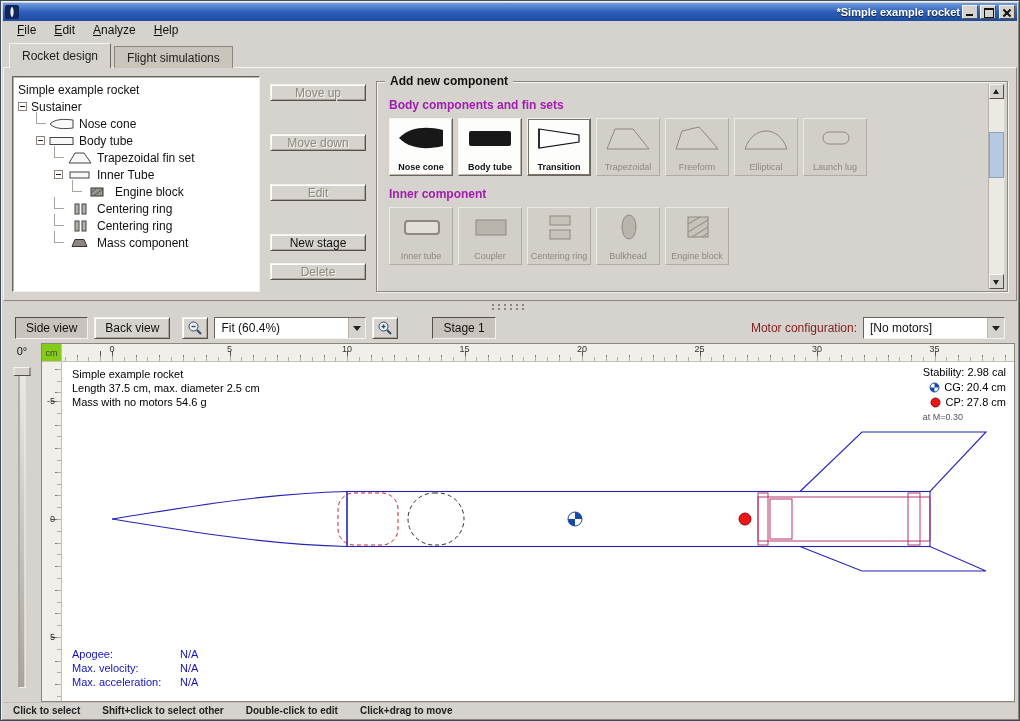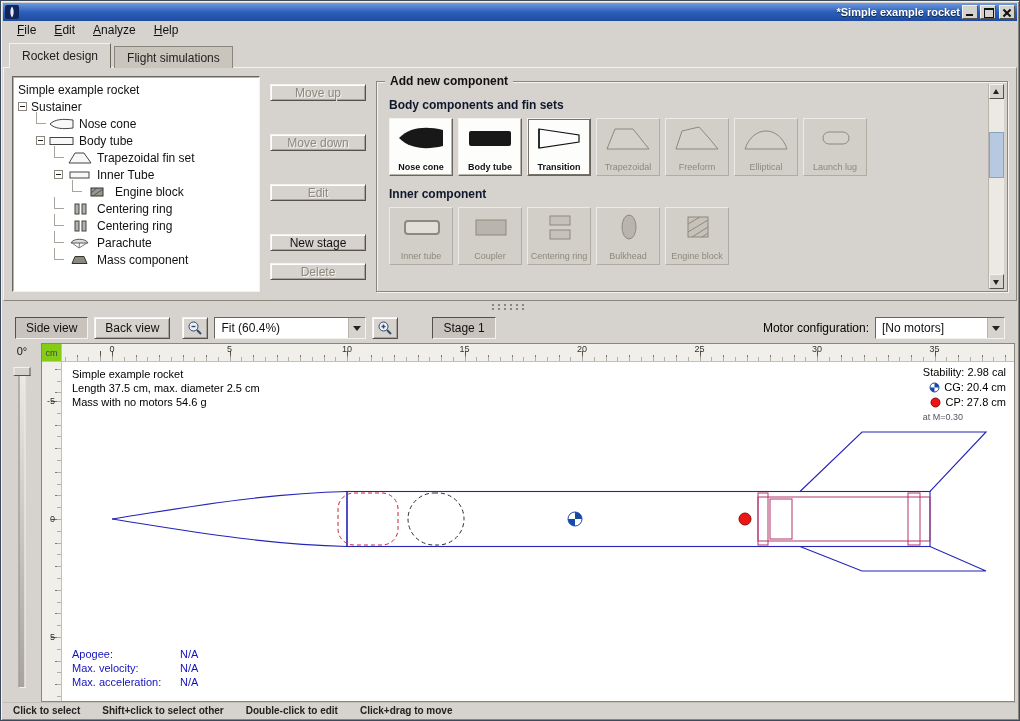--- a/index.html
+++ b/index.html
@@ -54,21 +54,21 @@
          display:flex; align-items:center; justify-content:center; }
   .btn.disabled { color:#8d897f; text-shadow:1px 1px 0 #f2f0ec; }
   .btn.pressed { border-color:#55514a #f4f2ee #f4f2ee #55514a; box-shadow:none; background:#c8c4bd; }
   .act-btn { height:25px; margin-bottom:12px; }
   .act-btn.xgap { margin-top:21px; }
 
   .groupbox { flex:1; position:relative; border:1px solid #8a867e; margin-top:5px;
               box-shadow: inset 1px 1px 0 #f4f2ee, 1px 1px 0 #f4f2ee; padding:14px 26px 4px 12px; }
   .groupbox-title { position:absolute; top:-8px; left:8px; background:#d6d3ce; padding:0 5px;
                     font-weight:bold; font-size:12px; color:#111; }
-  .section-label { font-weight:bold; font-size:12px; color:#0f172a; margin:2px 0 6px; }
+  .section-label { font-weight:bold; font-size:12px; color:#a21caf; margin:2px 0 6px; }
   .pal-row { display:flex; gap:5px; margin-bottom:11px; }
   .pal-btn { width:64px; height:58px; display:flex; flex-direction:column; align-items:center;
              justify-content:space-between; padding:4px 2px 3px; background:#fdfdfb; border:1px solid;
              border-color:#f4f2ee #6a665e #6a665e #f4f2ee; box-shadow: inset -1px -1px 0 #b8b4ac; }
   .pal-label { font-size:9px; font-weight:bold; color:#111; line-height:10px; text-align:center; }
   .pal-btn.disabled { background:#d2cfc8; border-color:#eceae5 #b0aca4 #b0aca4 #eceae5; box-shadow:none; }
   .pal-btn.disabled .pal-label { color:#8d897f; font-weight:normal; }
   .pal-btn.focused { box-shadow: inset 0 0 0 1px #76726a; }
 
   .vscroll { position:absolute; top:2px; right:3px; bottom:2px; width:16px; background:#ece9e3;
@@ -93,21 +93,21 @@
   .tb-btn { height:22px; padding:0 10px; }
   .icon-btn { width:26px; height:22px; padding:0; }
   .combo { height:22px; background:#fff; border:1px solid; border-color:#6a665e #f4f2ee #f4f2ee #6a665e;
            display:flex; align-items:stretch; }
   .combo-text { flex:1; padding:3px 6px 0; font-size:12px; color:#111; white-space:nowrap; overflow:hidden; }
   .combo-arrow { width:17px; flex:none; background:#d6d3ce; border-left:1px solid #b8b4ac;
                  display:flex; align-items:center; justify-content:center; }
   .arr-down { width:0; height:0; border-left:4px solid transparent; border-right:4px solid transparent;
               border-top:5px solid #222; }
   .motor-area { margin-left:auto; display:flex; align-items:center; gap:6px; }
-  .motor-label { font-size:12px; color:#000000; }
+  .motor-label { font-size:12px; color:#7f1d1d; }
 
   
   .figure-row { flex:1; display:flex; min-height:0; padding:0 2px 0 0; }
   .rot-col { width:38px; flex:none; display:flex; flex-direction:column; align-items:center; padding-top:2px; }
   .rot-label { font-size:11px; color:#111; margin-bottom:2px; }
   .rot-slider { position:relative; flex:1; width:100%; margin-bottom:8px; }
   .rot-track { position:absolute; left:50%; transform:translateX(-50%); top:10px; bottom:6px; width:7px;
                background:linear-gradient(180deg,#eceae5,#a8a49c); border:1px solid;
                border-color:#8a867e #f4f2ee #f4f2ee #8a867e; }
   .rot-handle { position:absolute; left:50%; transform:translateX(-50%); top:8px; width:17px; height:9px;
@@ -255,30 +255,20 @@
                 <rect x="15" y="1" width="4" height="10"></rect>
               </g>
             </svg>
         </span>
         <span class="t-label">Centering ring</span>
       </div>
       <div class="tree-row" style="padding-left:39px">
         <span class="conn"></span>
         <span class="t-icon">
           <svg width="26" height="12" viewBox="0 0 26 12">
-              <path d="M4,6 C6,1 19,1 21,6 Z" fill="#e0ded8" stroke="#555"></path>
-              <path d="M5,6 L12,11 M20,6 L12,11 M12.5,6 L12,11" stroke="#777" fill="none"></path>
-            </svg>
-        </span>
-        <span class="t-label">Parachute</span>
-      </div>
-      <div class="tree-row" style="padding-left:39px">
-        <span class="conn"></span>
-        <span class="t-icon">
-          <svg width="26" height="12" viewBox="0 0 26 12">
               <path d="M8,2.5 L17,2.5 L20,9.5 L5,9.5 Z" fill="#8d897f" stroke="#333"></path>
             </svg>
         </span>
         <span class="t-label">Mass component</span>
       </div>
     </div>
 
     <div class="actions-col">
       <div class="btn act-btn disabled">Move up</div>
       <div class="btn act-btn disabled xgap">Move down</div>
@@ -408,21 +398,21 @@
       <svg width="16" height="16" viewBox="0 0 16 16">
           <circle cx="6.5" cy="6.5" r="4.5" fill="#eaf1fa" stroke="#334a66"></circle>
           <line x1="4.5" y1="6.5" x2="8.5" y2="6.5" stroke="#334a66" stroke-width="1.4"></line>
           <line x1="6.5" y1="4.5" x2="6.5" y2="8.5" stroke="#334a66" stroke-width="1.4"></line>
           <line x1="10" y1="10" x2="14" y2="14" stroke="#334a66" stroke-width="2"></line>
         </svg>
     </div>
     <div class="btn tb-btn pressed" style="margin-left:28px">Stage 1</div>
     <div class="motor-area">
       <span class="motor-label">Motor configuration:</span>
-      <div class="combo" style="width:130px">
+      <div class="combo" style="width:142px">
         <span class="combo-text">[No motors]</span>
         <span class="combo-arrow">
             <i class="arr-down"></i>
           </span>
       </div>
     </div>
   </div>
 
   <div class="figure-row">
     <div class="rot-col">

